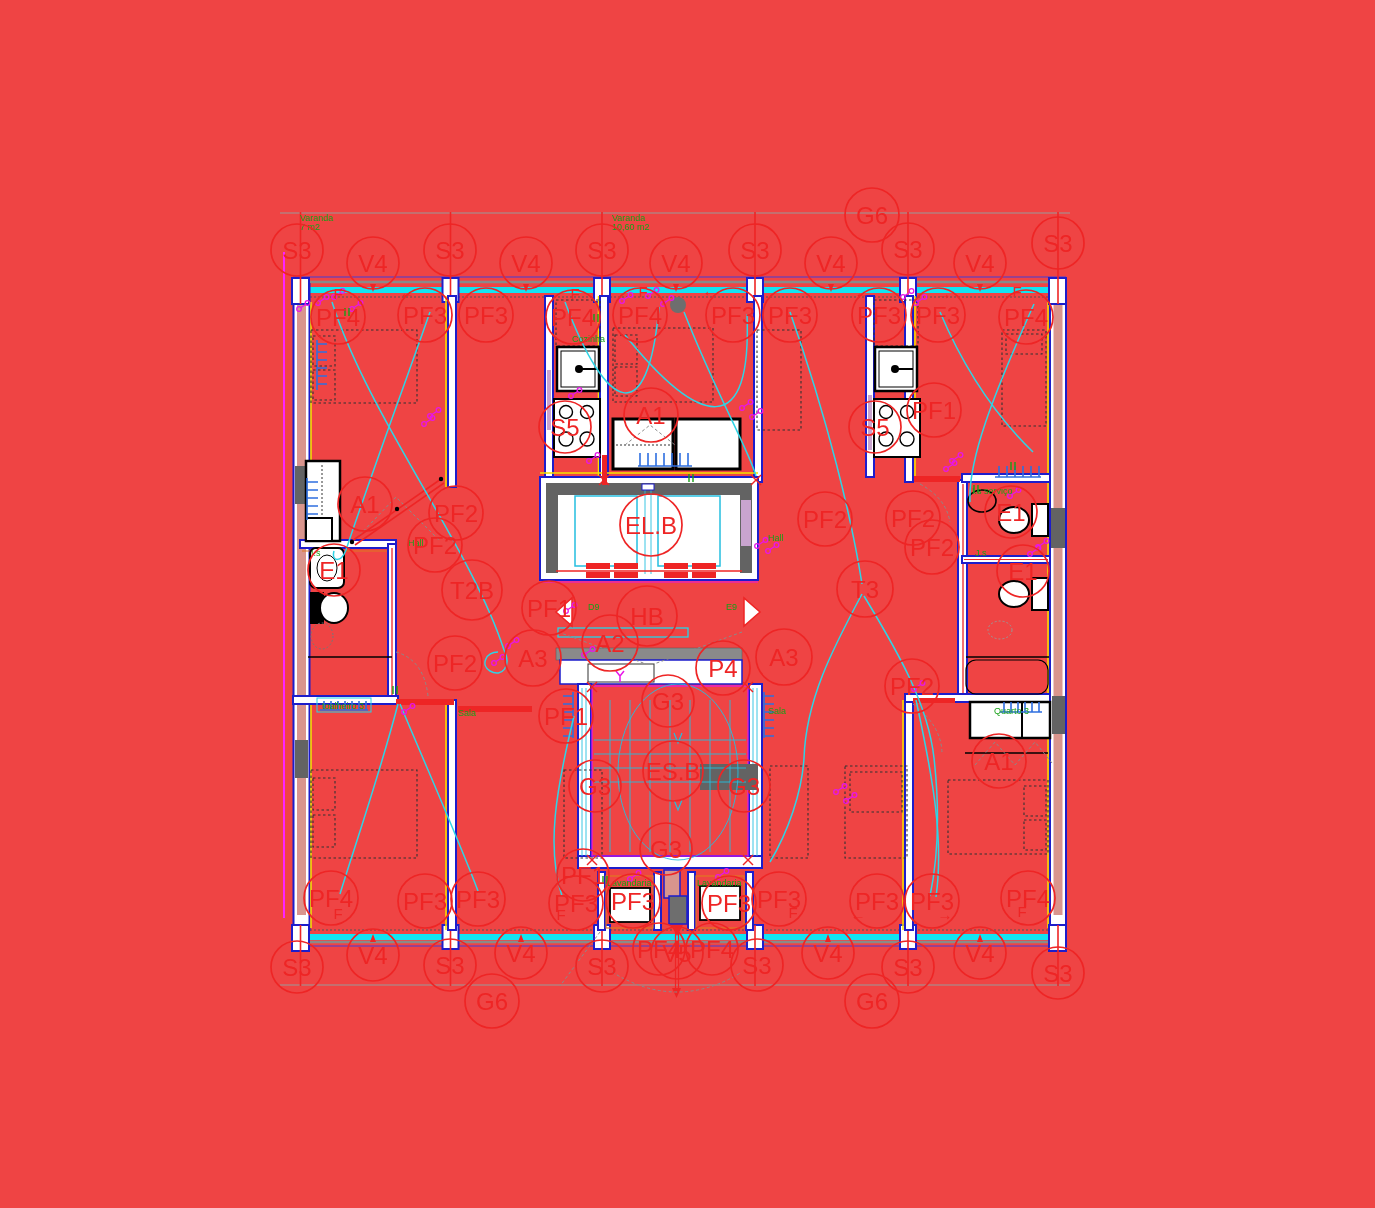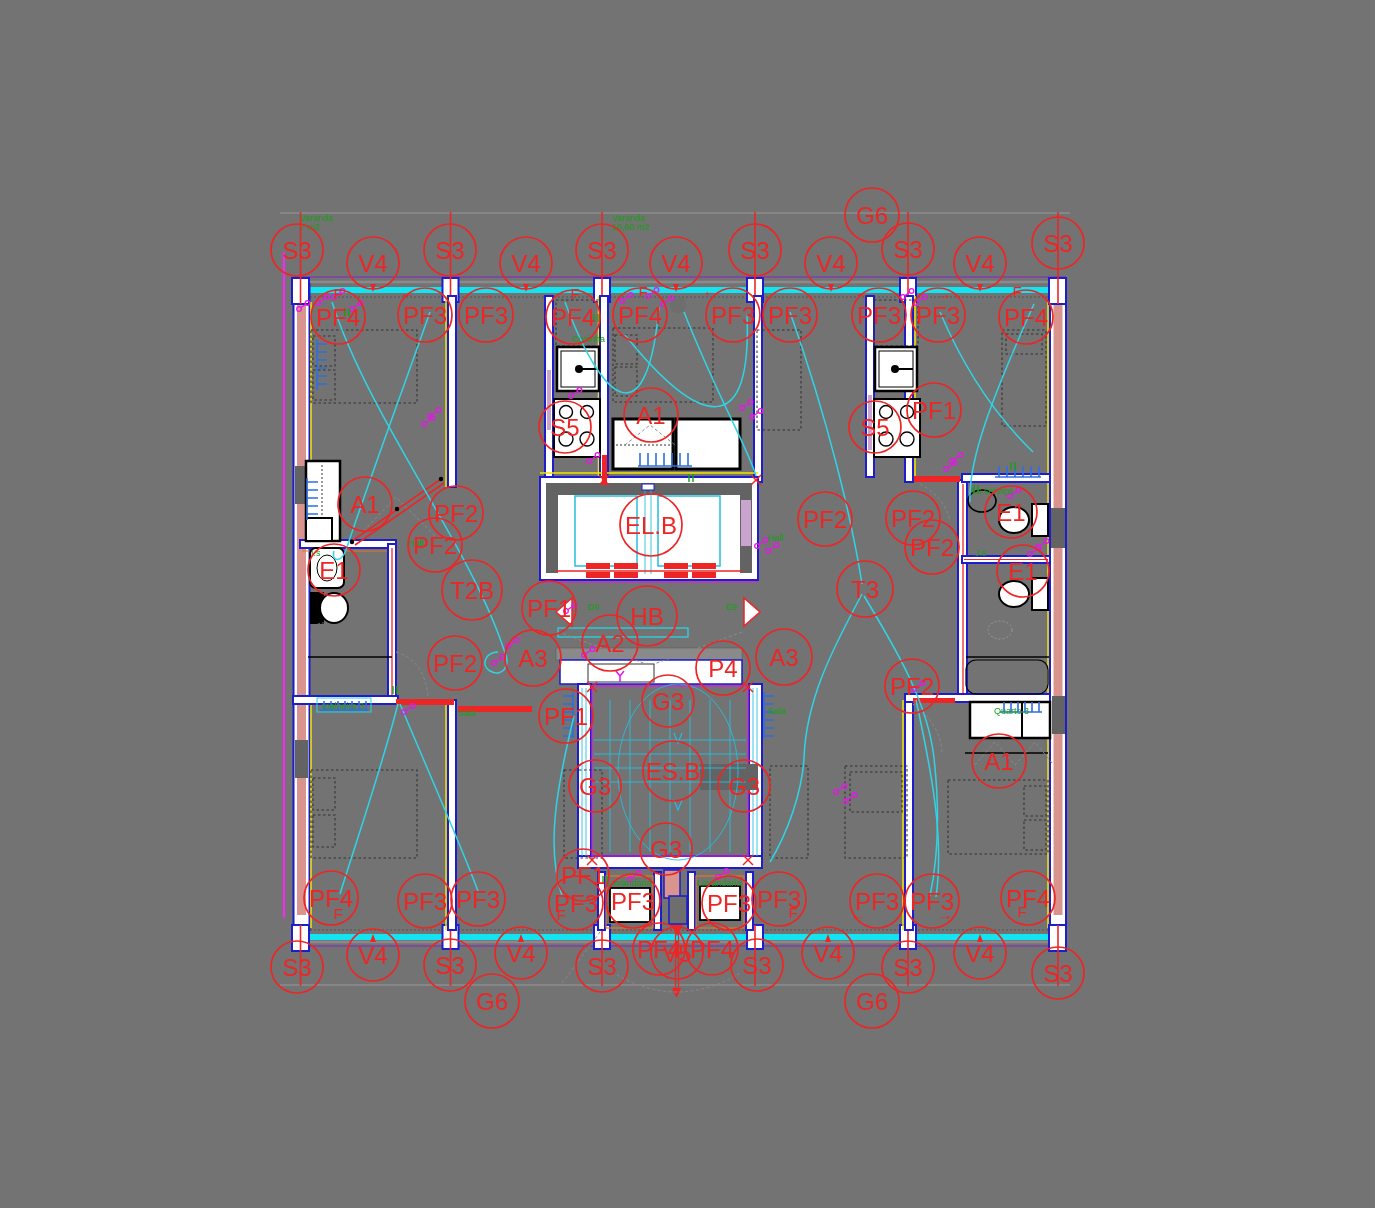--- a/index.html
+++ b/index.html
@@ -1,16 +1,16 @@
 <!DOCTYPE html>
 <html><head>
 <meta charset="utf-8">
 <style>
   html,body{margin:0;padding:0;background:#fff;}
-  #stage{position:relative;width:1375px;height:1208px;background:#737373;overflow:hidden;}
+  #stage{position:relative;width:1375px;height:1208px;background:#ef4444;overflow:hidden;}
   svg{position:absolute;left:0;top:0;}
   svg text{font-family:"Liberation Sans","DejaVu Sans",sans-serif;}
   .marker circle{fill:none;stroke:#ee2525;stroke-width:1.7;}
   .marker text{fill:#ee2525;text-anchor:middle;}
   .roomlbl{fill:#18a018;}
   .annlbl{fill:#ee2525;}
   .w{fill:#fff;stroke:#1d1dcb;stroke-width:2;}
   .gy{fill:#636363;stroke:none;}
   .blk{fill:#fff;stroke:#000;}
   .dotf{fill:none;stroke:#333;stroke-width:1.1;stroke-dasharray:2.5,2.5;}

